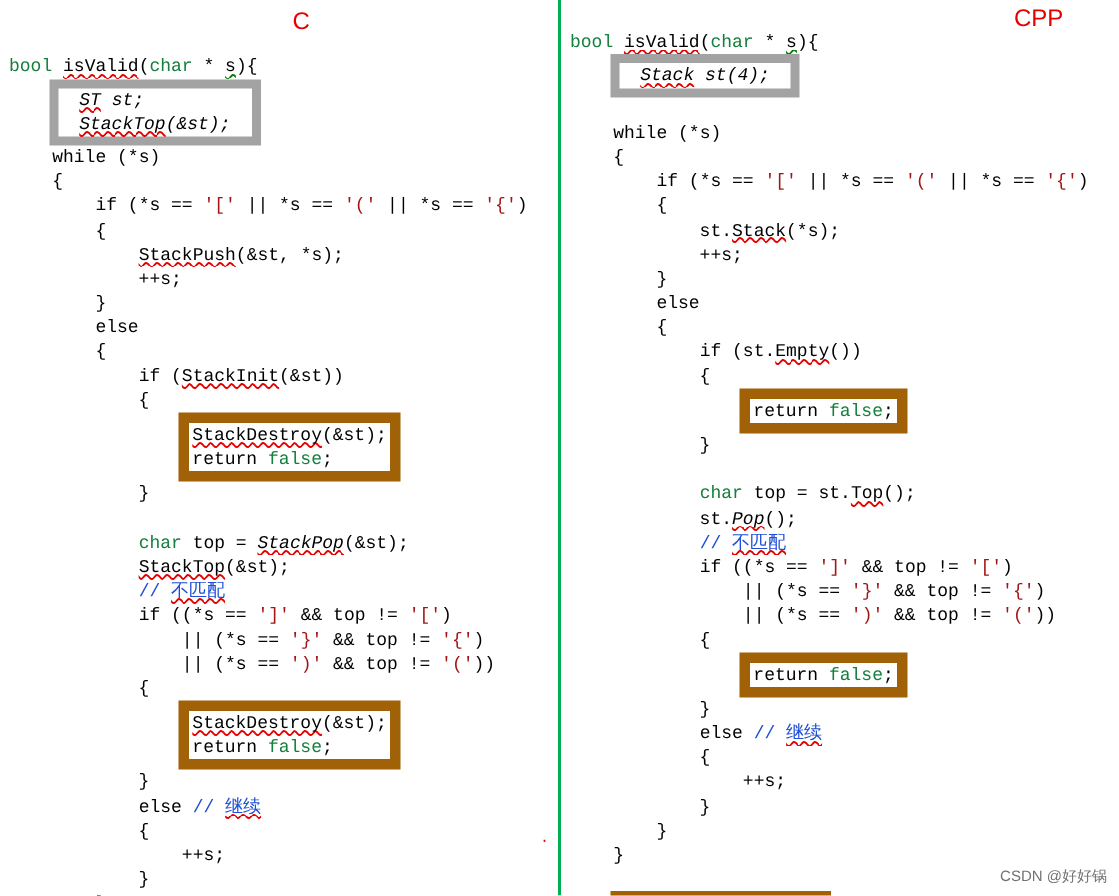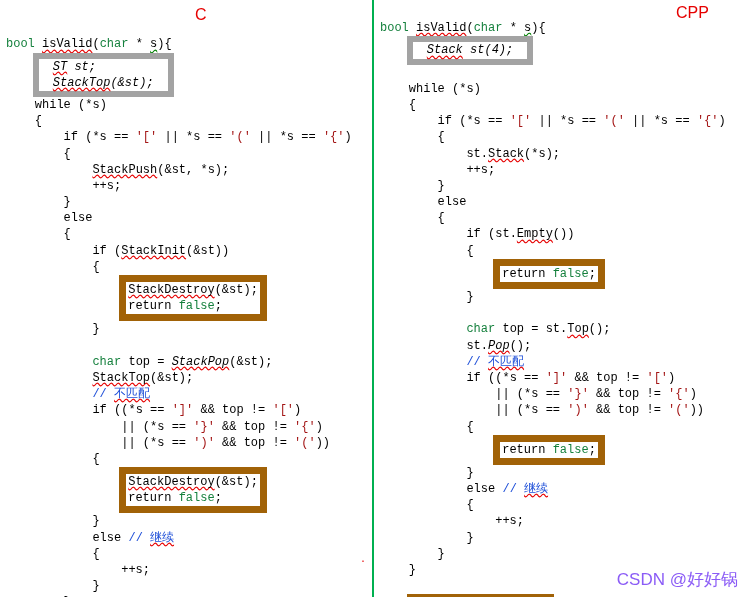--- a/index.html
+++ b/index.html
@@ -53,23 +53,23 @@
   .box-blue {
     border: 7px solid #a16207;
     display: inline-block;
     padding: 0 2px;
     margin-left: -2px;
   }
   .watermark {
     position: absolute;
     bottom: 6px;
     right: 8px;
-    color: #8b5cf6;
+    color: #737373;
     font-family: "Segoe UI", sans-serif;
-    font-size: 17px;
+    font-size: 10px;
     pointer-events: none;
   }
   .red-dot {
     position: absolute;
     bottom: 30px;
     left: 360px;
     color: #e60000;
     font-size: 10px;
   }
 </style>

